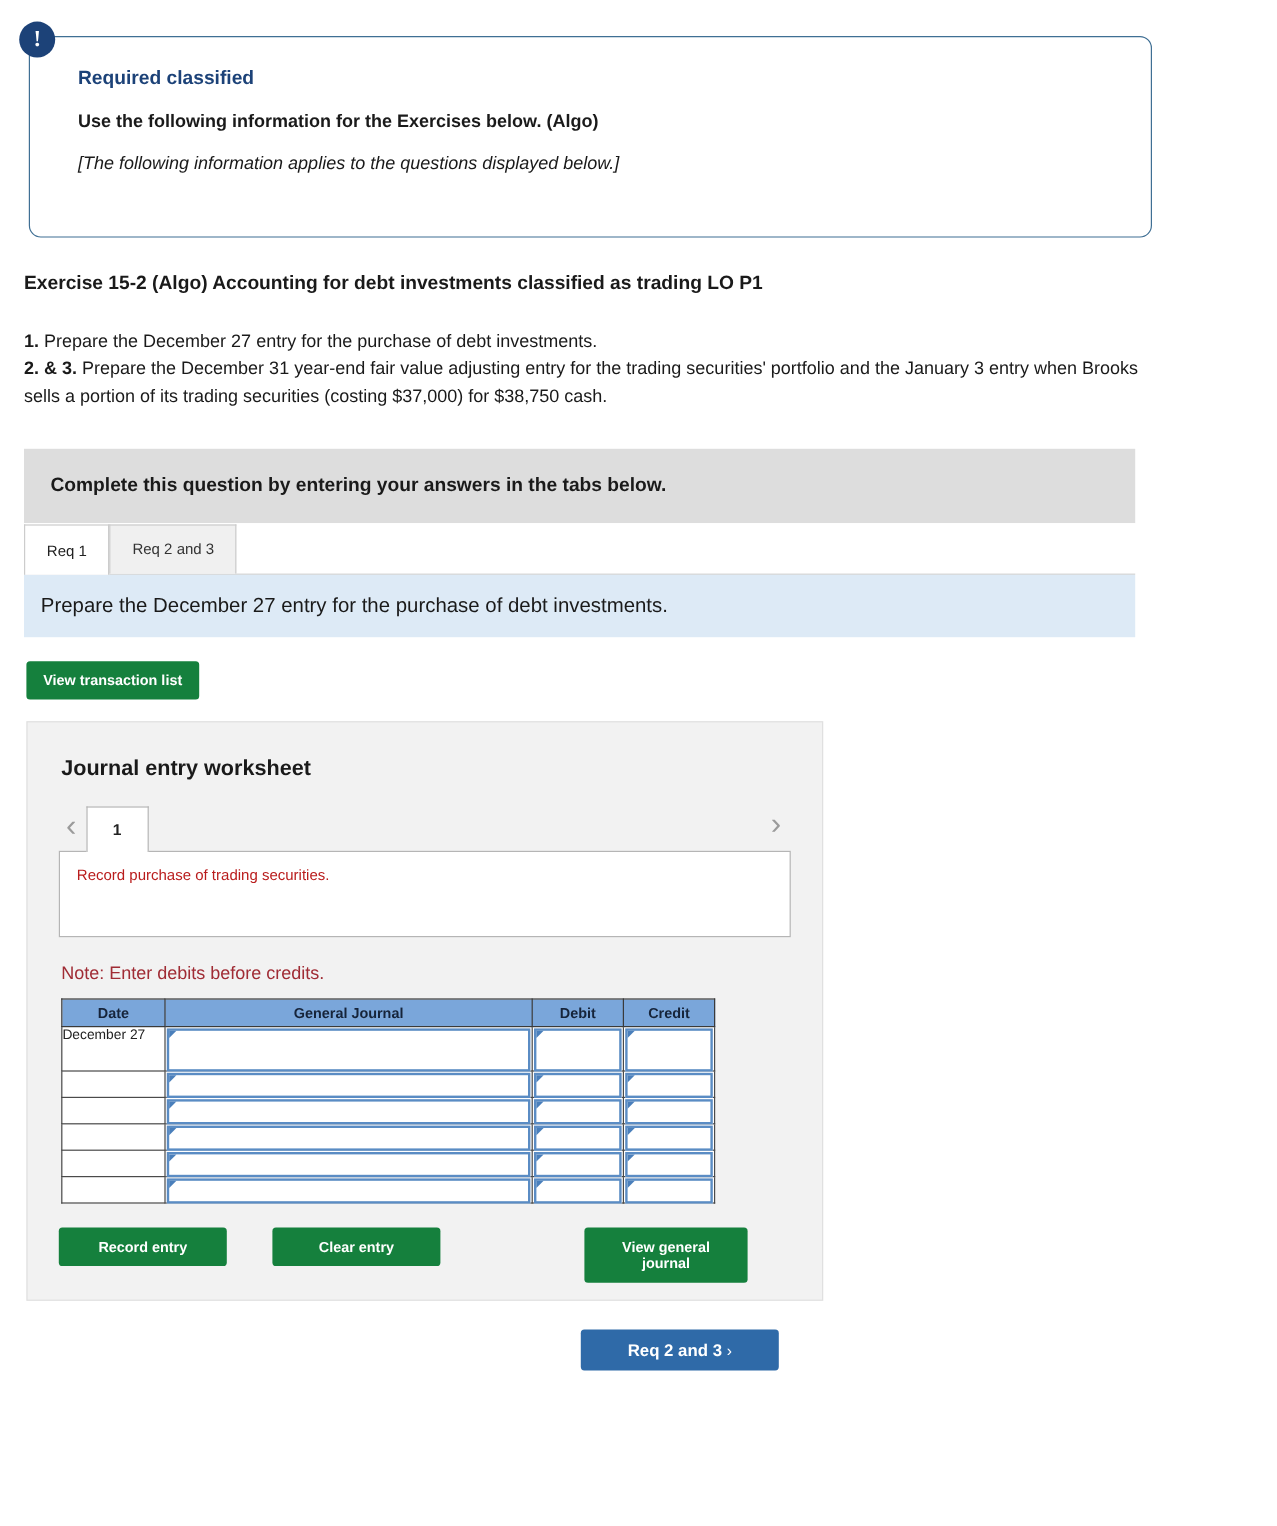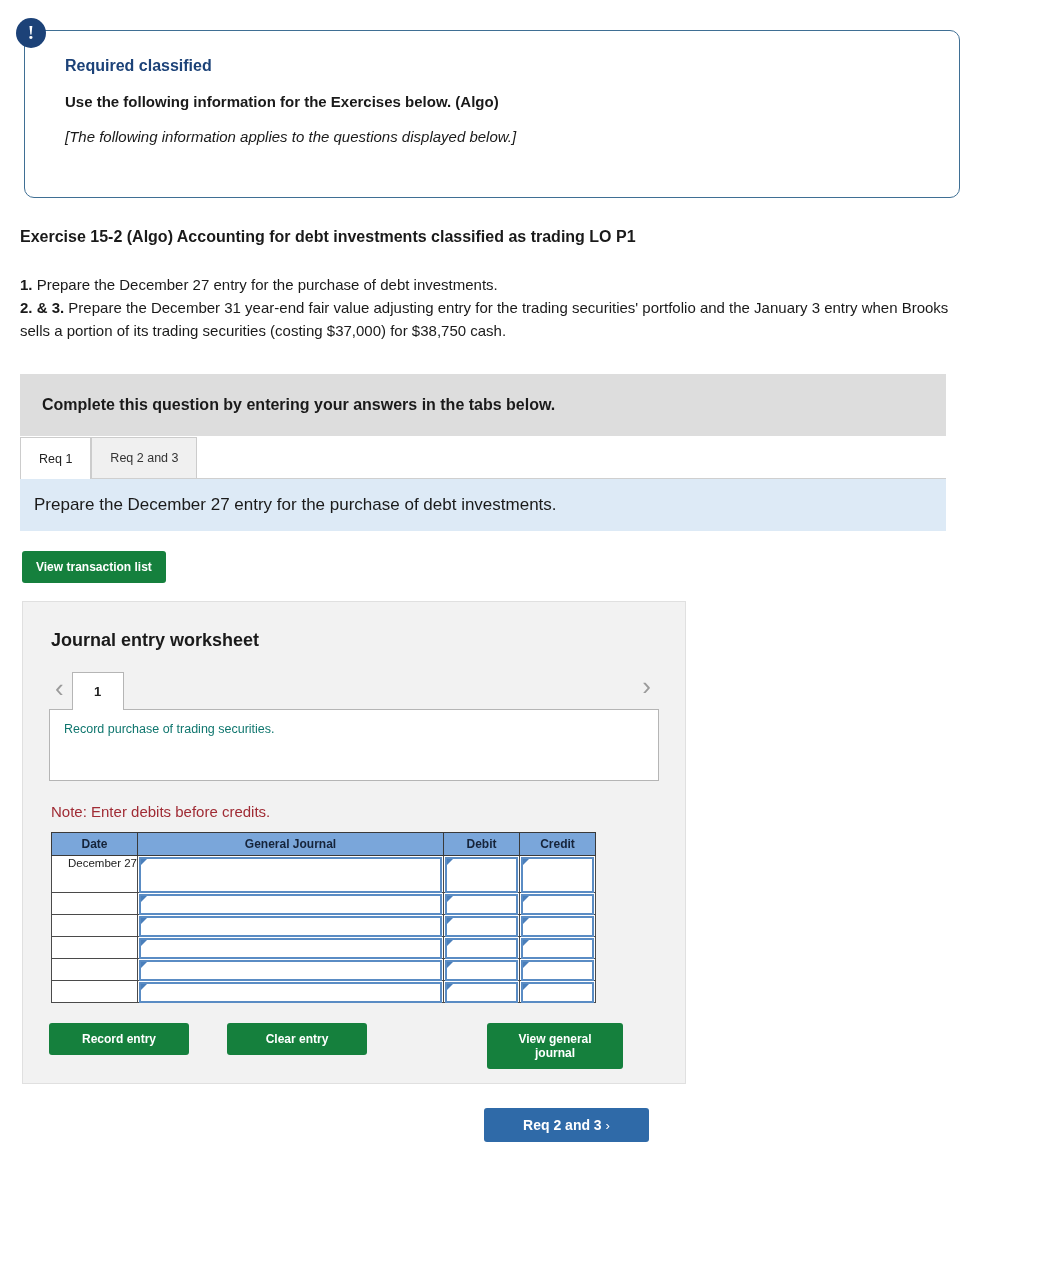--- a/index.html
+++ b/index.html
@@ -202,21 +202,21 @@
     position: relative;
     z-index: 2;
     cursor: pointer;
   }
   .desc-box {
     border: 1px solid #b5b5b5;
     background: #ffffff;
     height: 72px;
     padding: 12px 14px;
     font-size: 12.5px;
-    color: #0f766e;
+    color: #b91c1c;
     box-sizing: border-box;
     position: relative;
     z-index: 1;
   }
   .note-line {
     margin: 22px 0 12px 2px;
     color: #a02c35;
     font-size: 15px;
   }
 
@@ -236,21 +236,21 @@
     height: 22px;
     padding: 0;
   }
   table.journal td {
     border: 1px solid #4a4a4a;
     background: #ffffff;
     padding: 0;
     vertical-align: top;
   }
   td.date-cell {
-    text-align: right;
+    text-align: left;
     font-size: 11.5px;
     color: #222222;
     padding: 3px 2px 0 2px;
     line-height: 1.22;
   }
   .cell-input {
     border: 2px solid #5a8cc4;
     background: #ffffff;
     height: 100%;
     box-sizing: border-box;

